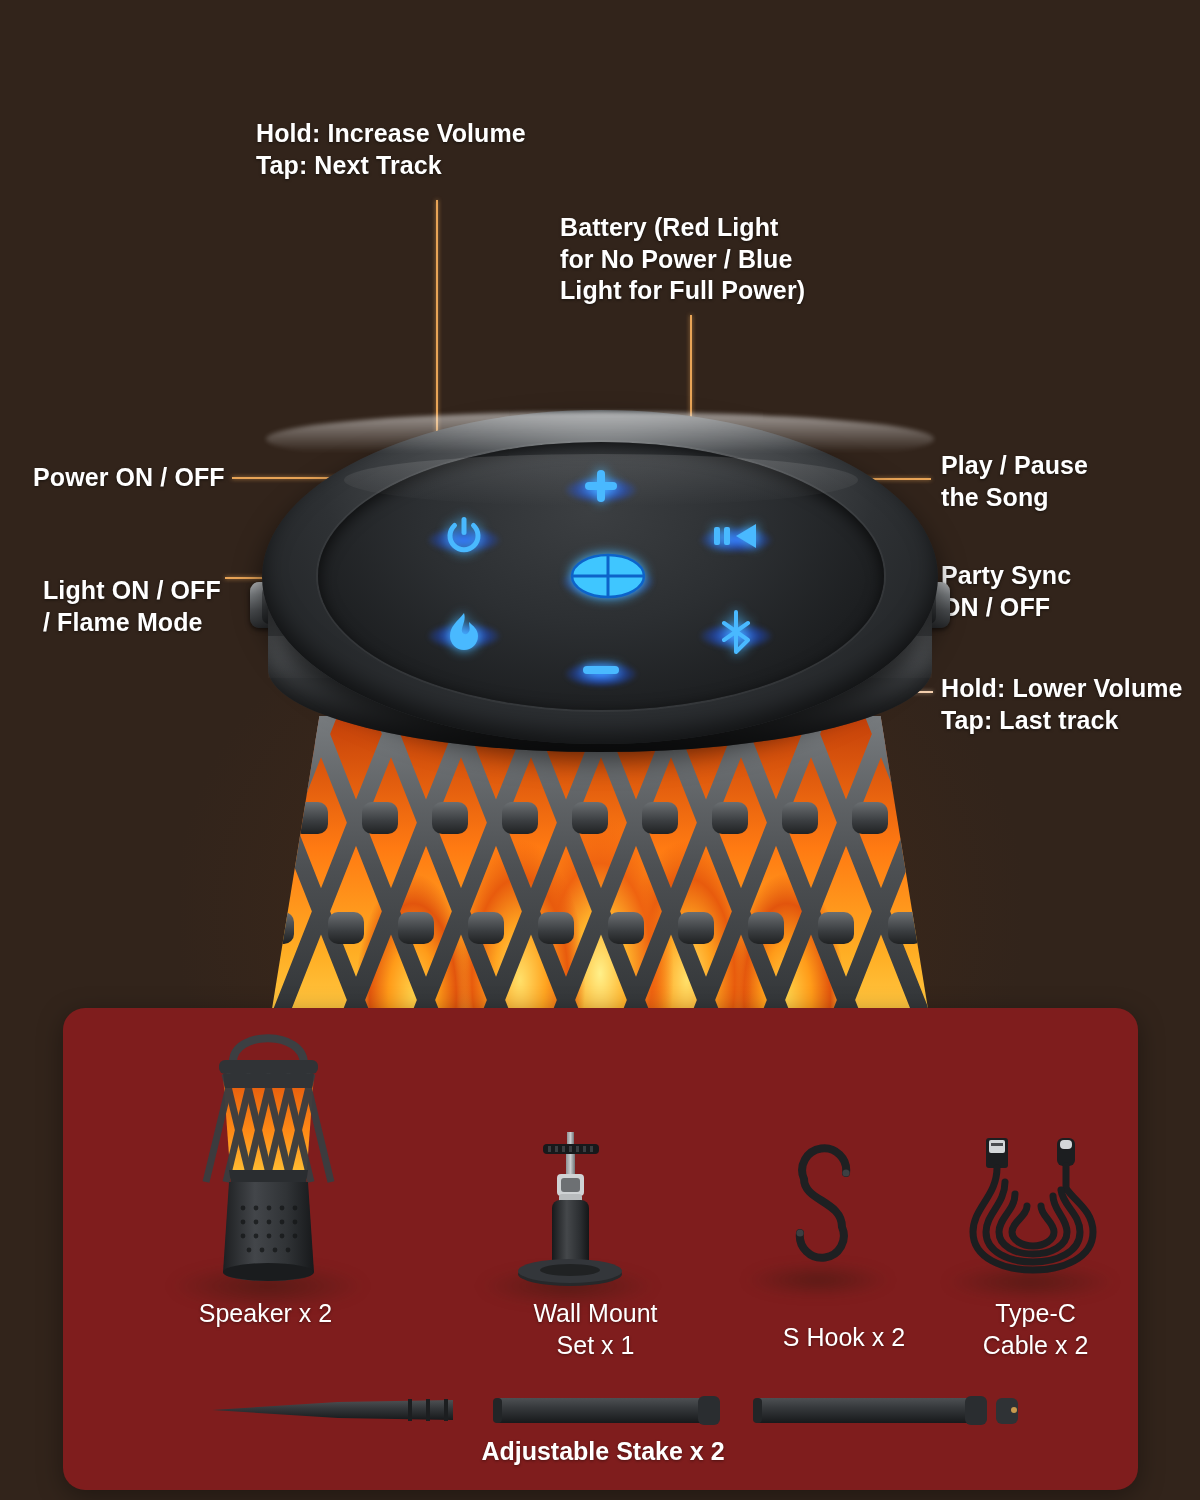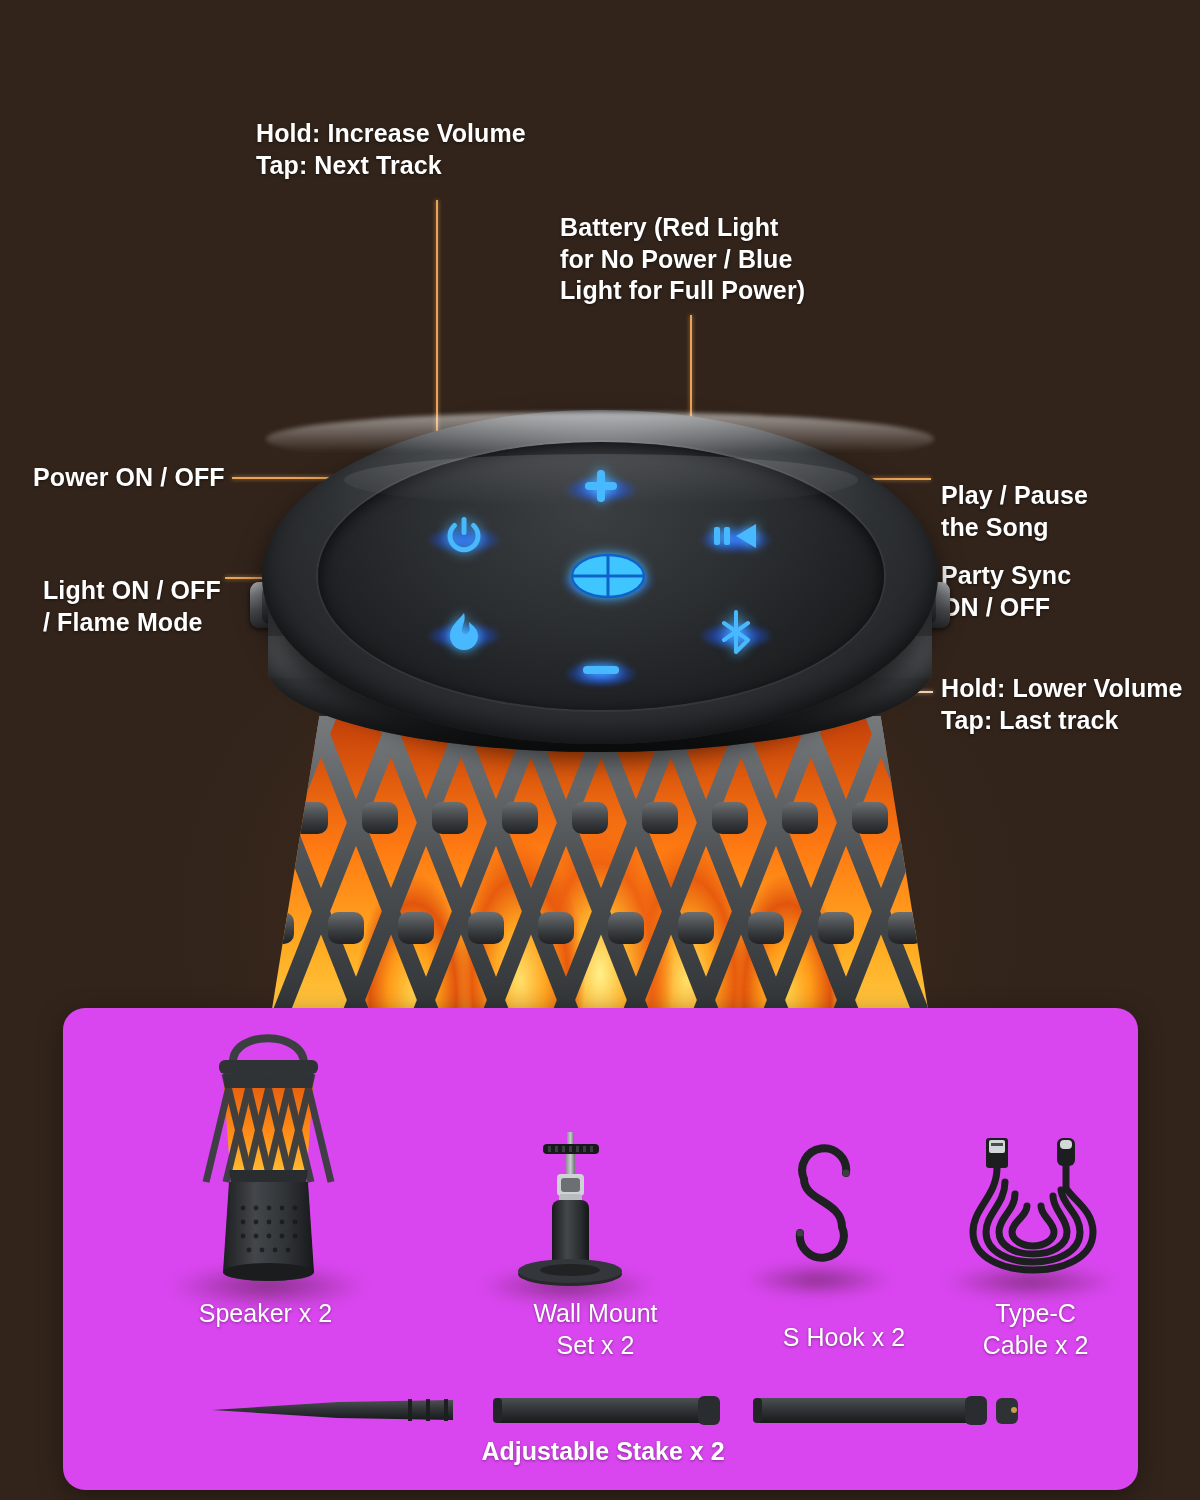--- a/index.html
+++ b/index.html
@@ -119,21 +119,21 @@
       radial-gradient(ellipse 90px 190px at 50% 78%, #fff08a 0%, #ffb42c 30%, #ef6310 58%, rgba(180,50,8,0) 82%),
       radial-gradient(ellipse 80px 170px at 63% 80%, #ffe06a 0%, #ffa521 32%, #e85b0d 60%, rgba(180,50,8,0) 82%),
       radial-gradient(ellipse 70px 150px at 78% 85%, #ffd24a 0%, #ff9b19 35%, #e2550d 62%, rgba(180,50,8,0) 82%),
       linear-gradient(180deg,#c4400a 0%, #ff7a12 40%, #ffae24 72%, #ffd552 100%);
   }
   .lattice{ position:absolute; inset:0; }
 
   
   #panel{
     position:absolute; left:63px; top:1008px; width:1075px; height:482px;
-    background:#d946ef; border-radius:22px;
+    background:#7f1d1d; border-radius:22px;
     box-shadow:0 6px 26px rgba(0,0,0,.35);
     overflow:hidden;
   }
   .acc-label{
     position:absolute; color:#ffffff; font-size:25px; font-weight:normal;
     text-align:center; line-height:1.26; white-space:pre-line;
     text-shadow:0 1px 3px rgba(0,0,0,.4);
   }
   .shadow-soft{
     position:absolute; border-radius:50%;
@@ -153,21 +153,21 @@
 
   <div class="callout ta-c" style="left:560px; top:212px; width:280px;">Battery (Red Light
 for No Power / Blue
 Light for Full Power)</div>
 
   <div class="callout ta-l" style="left:33px; top:462px; width:230px;">Power ON / OFF</div>
 
   <div class="callout ta-l" style="left:43px; top:551px; width:230px;margin-top:24px;">Light ON / OFF
 / Flame Mode</div>
 
-  <div class="callout ta-l" style="left:941px; top:450px; width:250px;margin-top:30px;">Play / Pause
+  <div class="callout ta-l" style="left:941px; top:450px; width:250px;">Play / Pause
 the Song</div>
 
   <div class="callout ta-l" style="left:941px; top:560px; width:250px;">Party Sync
 ON / OFF</div>
 
   <div class="callout ta-l" style="left:941px; top:673px; width:260px;">Hold: Lower Volume
 Tap: Last track</div>
 
   <div class="lead v" style="left:436px; top:200px; height:248px;"></div>
   <div class="lead h" style="left:436px; top:447px; width:125px;"></div>
@@ -423,21 +423,21 @@
       <rect x="63" y="24" width="9" height="22" fill="url(#wmScrew)"></rect>
       <rect x="54" y="44" width="27" height="22" rx="4" fill="#d0d3d5"></rect>
       <rect x="58" y="48" width="19" height="14" rx="3" fill="#6d7073"></rect>
       <rect x="56" y="64" width="23" height="9" rx="3" fill="#b9bcbe"></rect>
       <rect x="49" y="70" width="37" height="72" rx="8" fill="url(#wmPost)"></rect>
       <ellipse cx="67" cy="144" rx="52" ry="12" fill="#26282a"></ellipse>
       <ellipse cx="67" cy="141" rx="52" ry="12" fill="#33363a"></ellipse>
       <ellipse cx="67" cy="140" rx="30" ry="6" fill="#202223"></ellipse>
     </svg>
     <div class="acc-label" style="left:385px; top:290px; width:295px;">Wall Mount
-Set x 2</div>
+Set x 1</div>
 
     <div class="shadow-soft" style="left:680px; top:255px; width:150px; height:34px;"></div>
     <svg style="position:absolute; left:715px; top:135px;" width="90" height="130" viewBox="0 0 90 130">
       <path d="M68 30 A22 22 0 1 0 26 36 C26 58 64 58 64 84 A22 22 0 1 1 22 90" stroke="#1e2022" stroke-width="8" fill="none" stroke-linecap="round"></path>
       <circle cx="68" cy="30" r="3.6" fill="#3c3f42"></circle>
       <circle cx="22" cy="90" r="3.6" fill="#3c3f42"></circle>
     </svg>
     <div class="acc-label" style="left:651px; top:290px; width:260px;margin-top:24px;">S Hook x 2</div>
 
     <div class="shadow-soft" style="left:880px; top:256px; width:175px; height:36px;"></div>

